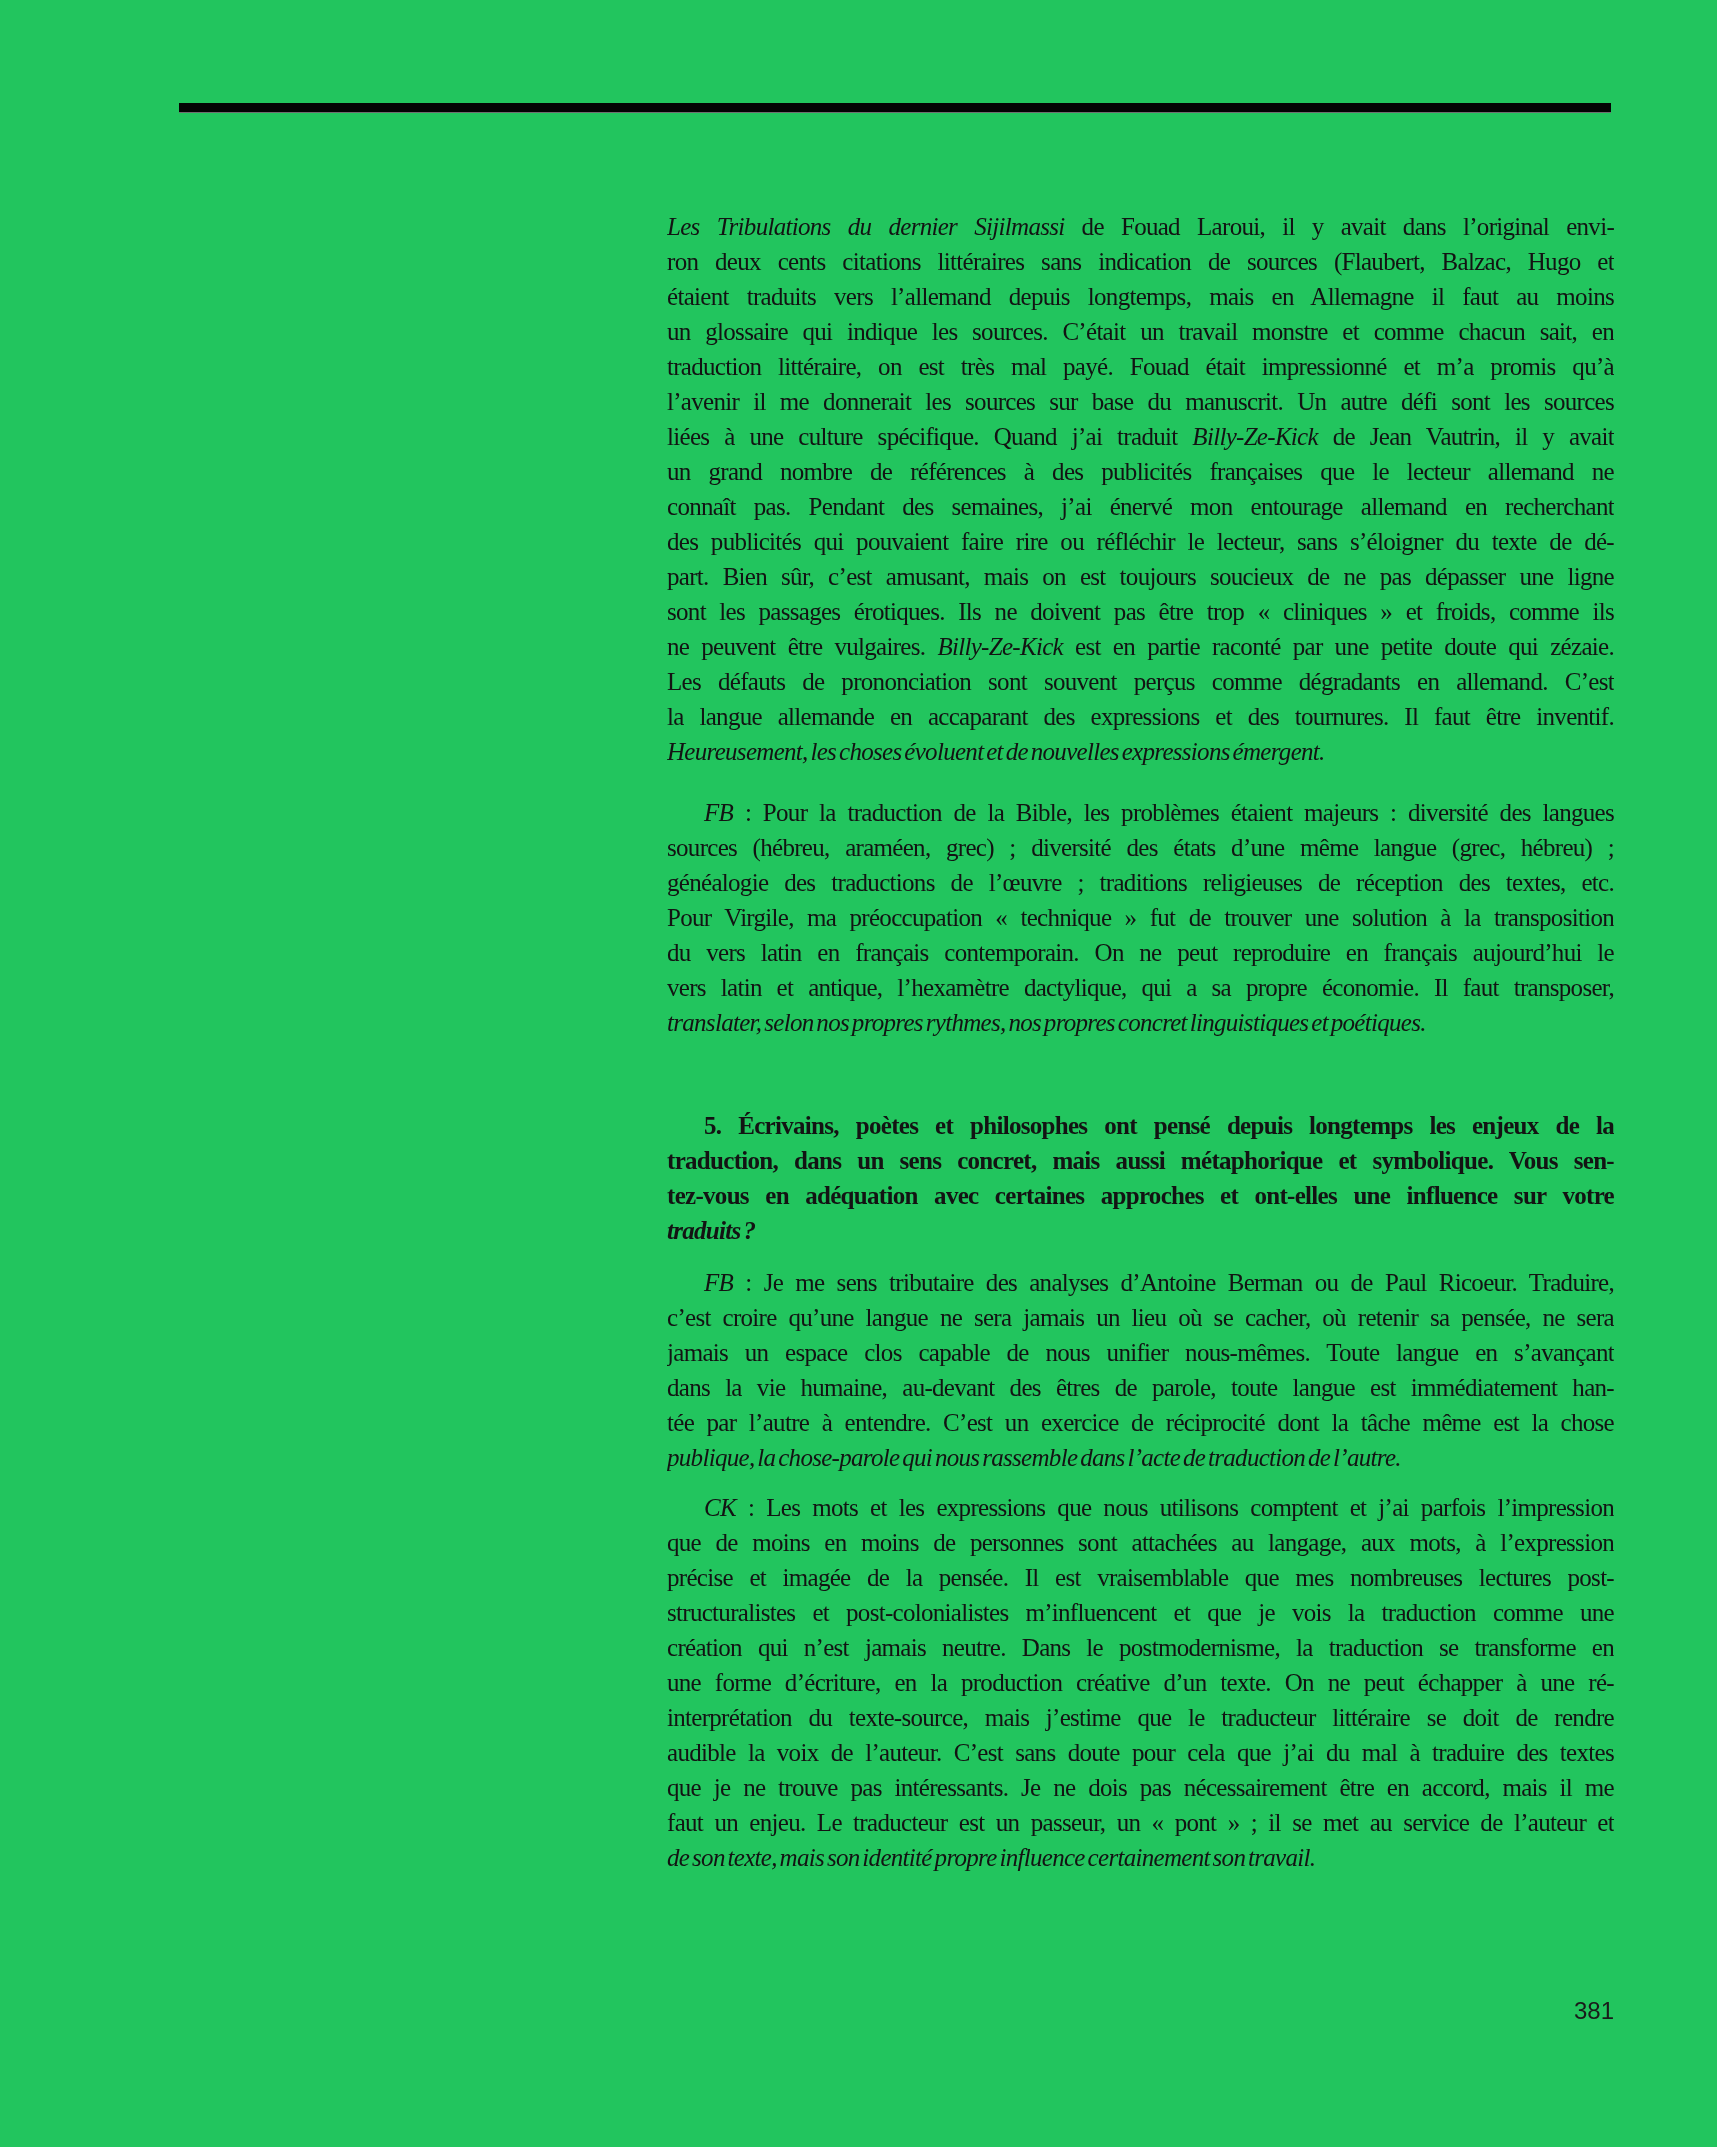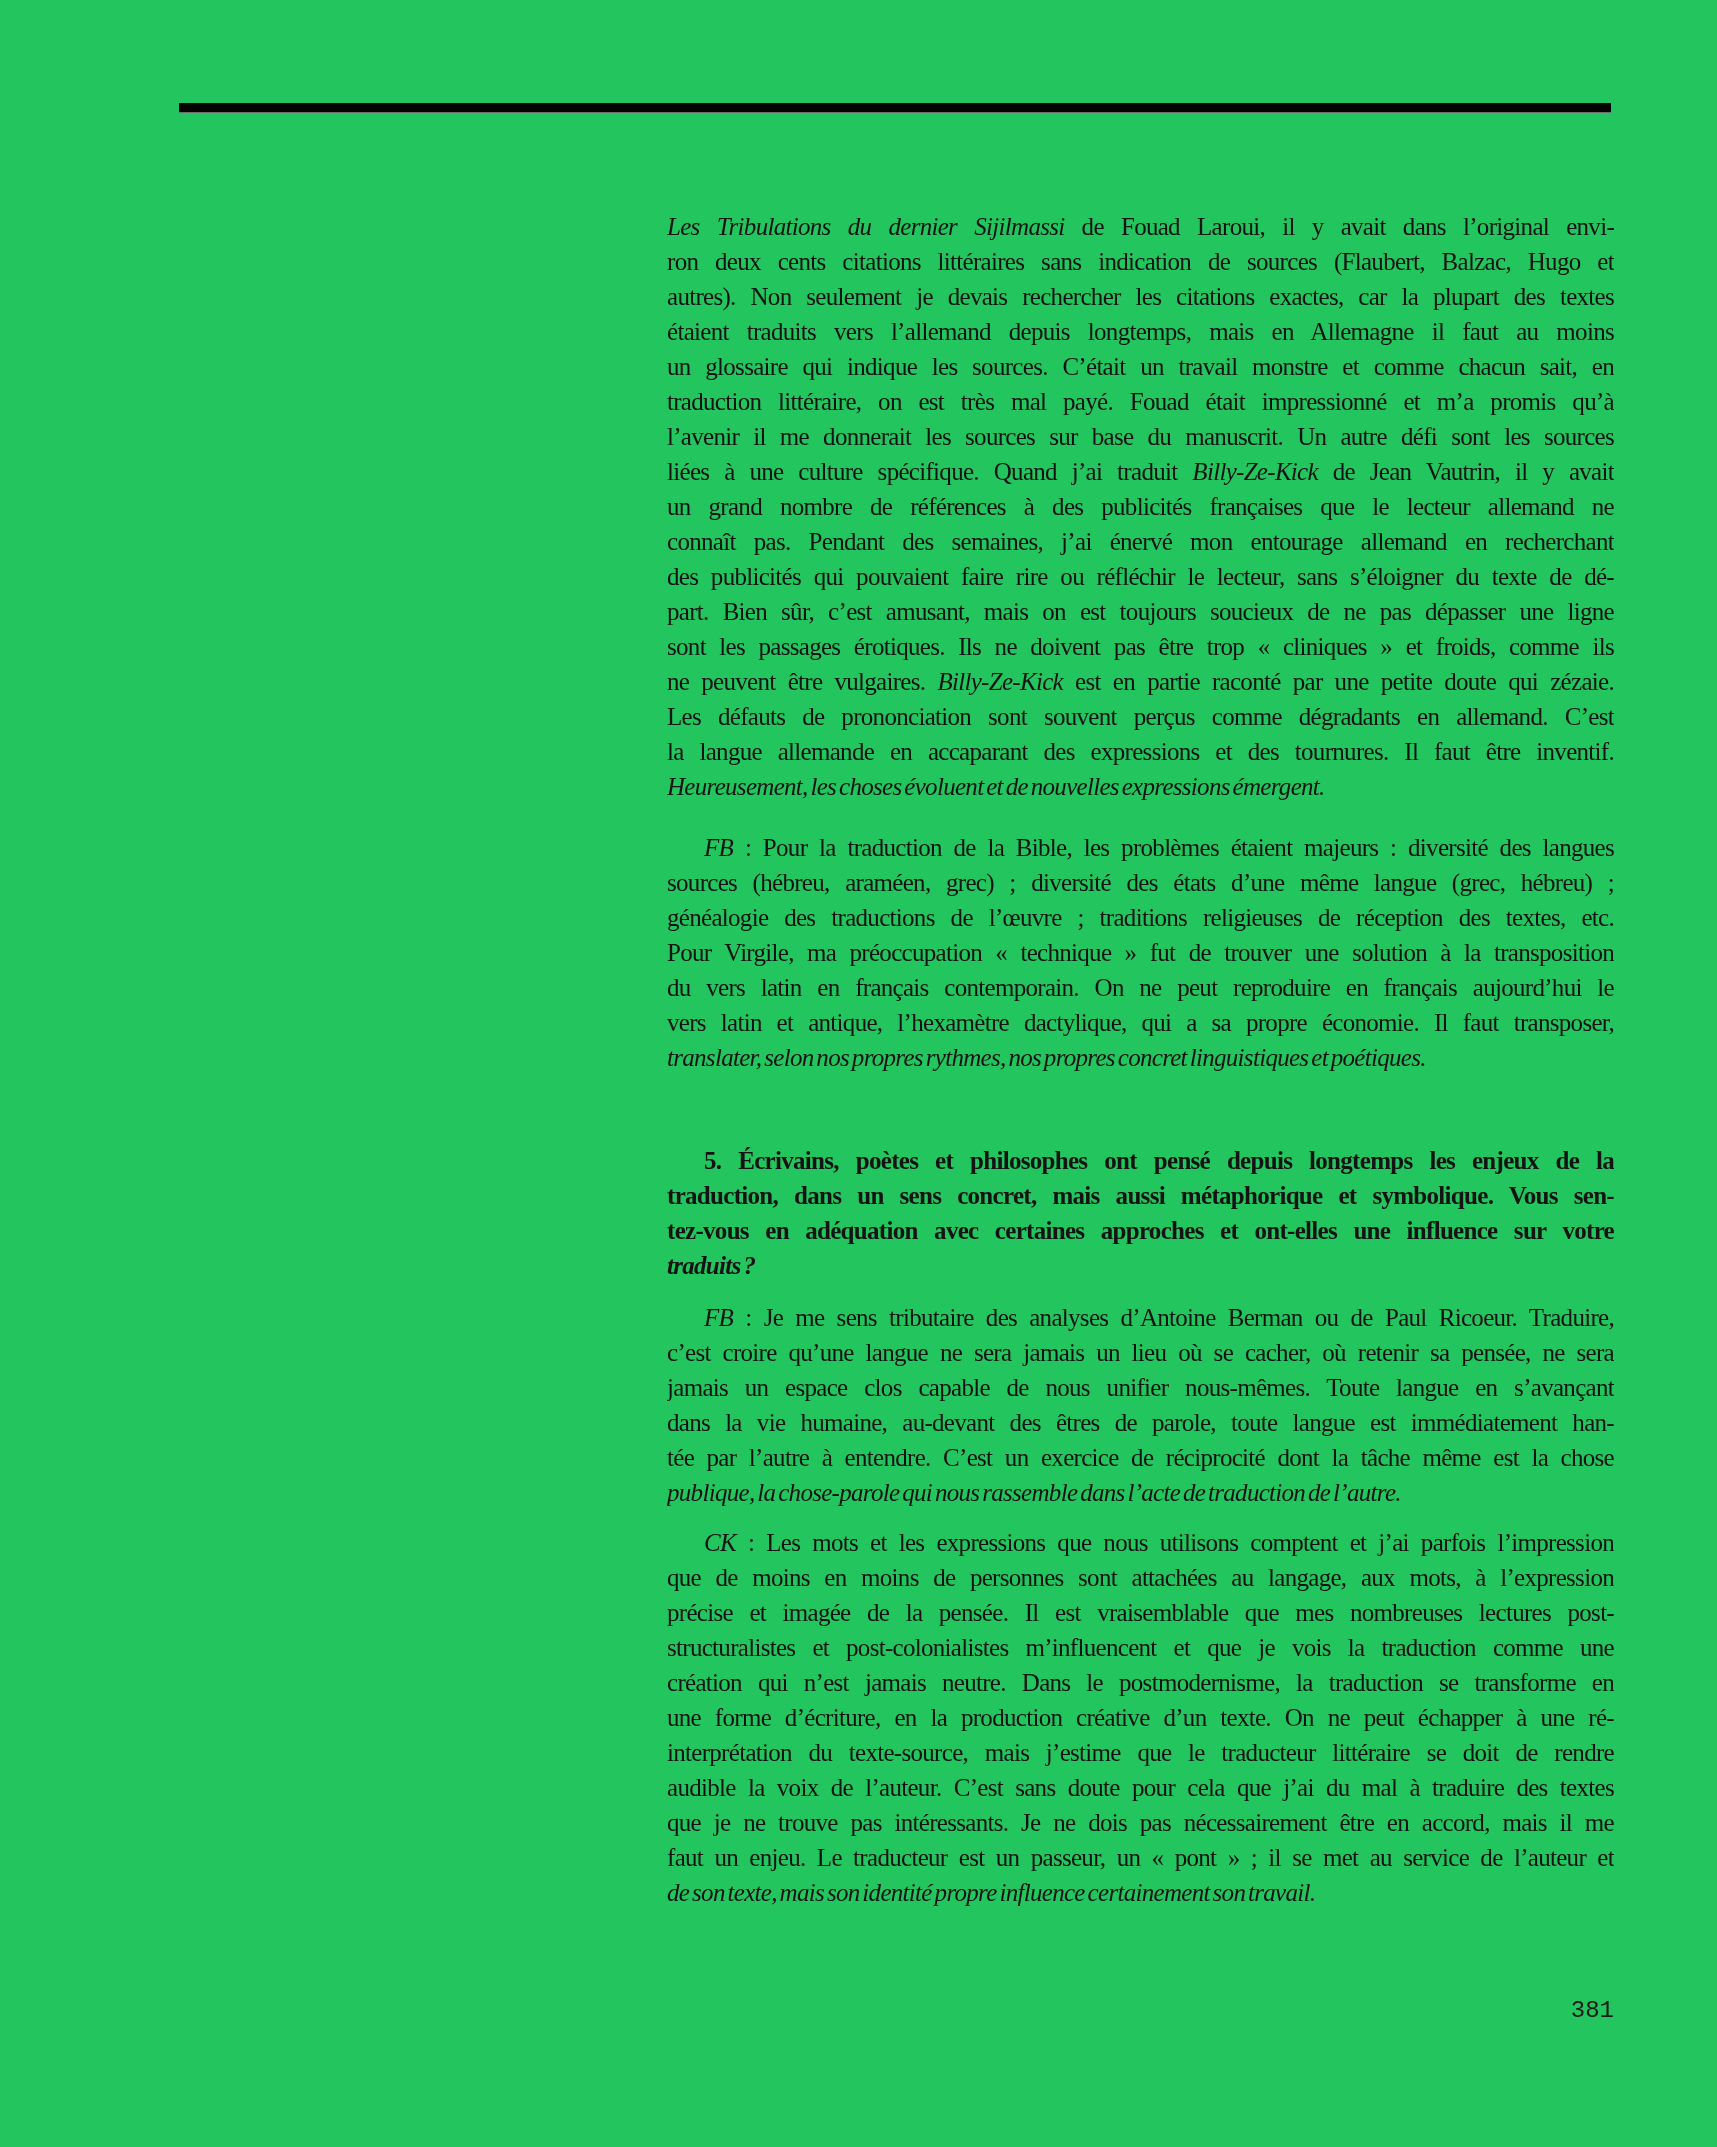--- a/index.html
+++ b/index.html
@@ -42,35 +42,34 @@
   }
   .line.last { text-align-last: left; font-style: italic; }
   .line.indent { padding-left: 37px; }
   .it { font-style: italic; }
   .page-number {
     position: absolute;
     left: 667px;
     top: 1997px;
     width: 947px;
     text-align: right;
-    font-family: Liberation Mono, monospace;
+    font-family: Liberation Sans, sans-serif;
     font-size: 24px;
     color: #1a1a1a;
   }
 </style>
 </head>
 <body>
 
 <div class="page">
   <div class="top-rule"></div>
   <main class="text-column">
       <div class="para">
         <div class="line"><span class="it">Les Tribulations du dernier Sijilmassi</span><span class="rm"> de Fouad Laroui, il y avait dans l’original envi-</span></div>
         <div class="line"><span class="rm">ron deux cents citations littéraires sans indication de sources (Flaubert, Balzac, Hugo et</span></div>
-        <div class="line"><span class="rm">autres). Non seulement je devais rechercher les citations exactes, car la plupart des textes</span></div>
         <div class="line"><span class="rm">étaient traduits vers l’allemand depuis longtemps, mais en Allemagne il faut au moins</span></div>
         <div class="line"><span class="rm">un glossaire qui indique les sources. C’était un travail monstre et comme chacun sait, en</span></div>
         <div class="line"><span class="rm">traduction littéraire, on est très mal payé. Fouad était impressionné et m’a promis qu’à</span></div>
         <div class="line"><span class="rm">l’avenir il me donnerait les sources sur base du manuscrit. Un autre défi sont les sources</span></div>
         <div class="line"><span class="rm">liées à une culture spécifique. Quand j’ai traduit </span><span class="it">Billy-Ze-Kick</span><span class="rm"> de Jean Vautrin, il y avait</span></div>
         <div class="line"><span class="rm">un grand nombre de références à des publicités françaises que le lecteur allemand ne</span></div>
         <div class="line"><span class="rm">connaît pas. Pendant des semaines, j’ai énervé mon entourage allemand en recherchant</span></div>
         <div class="line"><span class="rm">des publicités qui pouvaient faire rire ou réfléchir le lecteur, sans s’éloigner du texte de dé-</span></div>
         <div class="line"><span class="rm">part. Bien sûr, c’est amusant, mais on est toujours soucieux de ne pas dépasser une ligne</span></div>
         <div class="line"><span class="rm">sont les passages érotiques. Ils ne doivent pas être trop « cliniques » et froids, comme ils</span></div>

